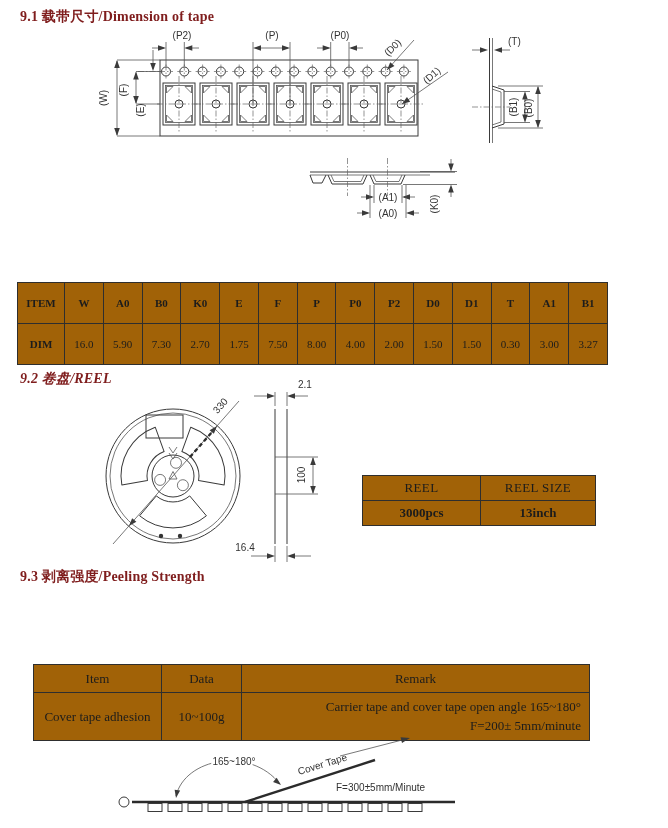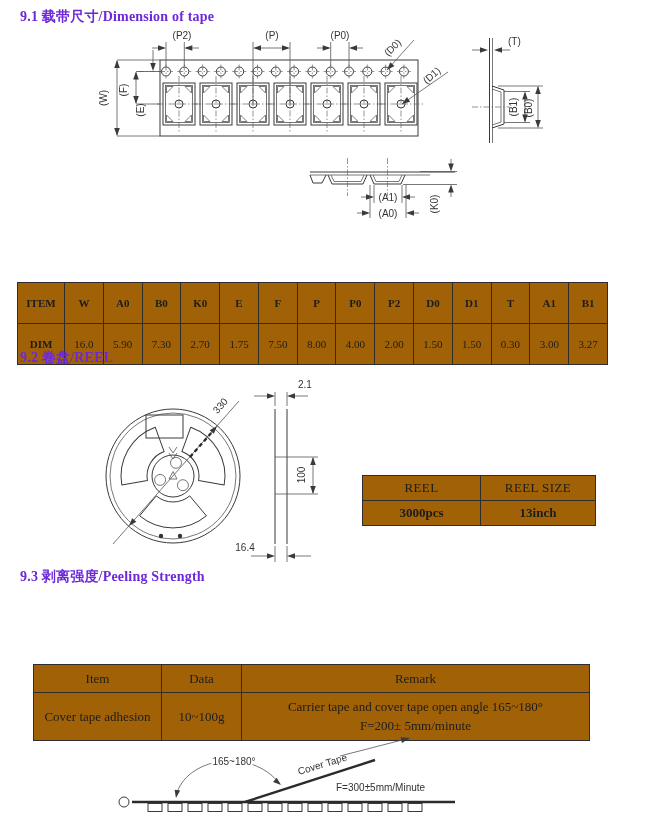--- a/index.html
+++ b/index.html
@@ -1,37 +1,37 @@
 <!DOCTYPE html>
 <html><head>
 <meta charset="utf-8">
 <style>
   html,body{margin:0;padding:0;background:#fff;}
   .page{position:relative;width:668px;height:828px;background:#fff;overflow:hidden;
         font-family:"Liberation Serif", serif;color:#1c1c1c;}
-  .heading{position:absolute;left:20px;font-size:14px;font-weight:bold;color:#6d28d9;
+  .heading{position:absolute;left:20px;font-size:14px;font-weight:bold;color:#7f1d1d;
            font-family:"Liberation Serif", serif;letter-spacing:.2px;}
   svg{position:absolute;}
   svg text{font-family:"Liberation Sans", sans-serif;font-size:10px;fill:#333;}
   .lw{stroke:#3a3a3a;fill:none;stroke-width:1;}
   .thin{stroke:#555;fill:none;stroke-width:.8;}
   .dash{stroke:#666;fill:none;stroke-width:.7;stroke-dasharray:6 2 1.5 2;}
   .bold{stroke:#2b2b2b;fill:none;stroke-width:2.4;}
   .ah{fill:#3a3a3a;stroke:none;}
   table{border-collapse:collapse;position:absolute;background:#a16207;
         font-family:"Liberation Serif", serif;color:#1c1c1c;margin-top:24px;}
   .dimtbl{left:17px;top:258px;width:591px;height:83px;font-size:11px;table-layout:fixed;}
   .dimtbl th,.dimtbl td{border:1.4px solid #2e2e2e;text-align:center;padding:0;}
   .dimtbl th{font-weight:bold;}
   .reeltbl{left:362px;top:451px;width:234px;height:51px;font-size:13px;table-layout:fixed;}
   .reeltbl td{border:1.6px solid #2e2e2e;text-align:center;padding:0;font-weight:bold;}
   .reeltbl .hd{font-weight:normal;letter-spacing:.4px;text-align:center;}
   .peeltbl{left:33px;top:640px;width:557px;height:77px;font-size:13px;table-layout:fixed;}
   .peeltbl td{border:1.4px solid #2e2e2e;text-align:center;padding:0 4px;}
-  .peeltbl td.remark{text-align:center;padding:2px 8px;line-height:1.45;}
+  .peeltbl td.remark{text-align:right;padding:2px 8px;line-height:1.45;}
 </style>
 </head>
 <body>
 
 <div class="page">
 
   <div class="heading" style="top:8px;">9.1 载带尺寸/Dimension of tape</div>
 
   <svg style="left:10px;top:28px;" width="648" height="224" viewBox="0 0 648 224">
     <defs>
@@ -246,21 +246,21 @@
       <td>2.00</td>
       <td>1.50</td>
       <td>1.50</td>
       <td>0.30</td>
       <td>3.00</td>
       <td>3.27</td>
     </tr>
   </tbody>
     </table>
 
-  <div class="heading" style="top:349px;">9.2 卷盘/REEL</div>
+  <div class="heading" style="top:370px;font-style:italic;">9.2 卷盘/REEL</div>
 
   <svg style="left:10px;top:372px;" width="648" height="200" viewBox="0 0 648 200">
 
     <g>
       <circle class="lw" cx="163" cy="104" r="67"></circle>
       <circle class="thin" cx="163" cy="104" r="63"></circle>
       <g transform="translate(163,104)">
         <g class="lw" stroke-linejoin="round">
           <path d="M16.7,19.9 A26,26 0 0 1 -16.7,19.9 L-33.4,39.8 A52,52 0 0 0 33.4,39.8 Z"></path>
           <path transform="rotate(120)" d="M16.7,19.9 A26,26 0 0 1 -16.7,19.9 L-33.4,39.8 A52,52 0 0 0 33.4,39.8 Z"></path>

